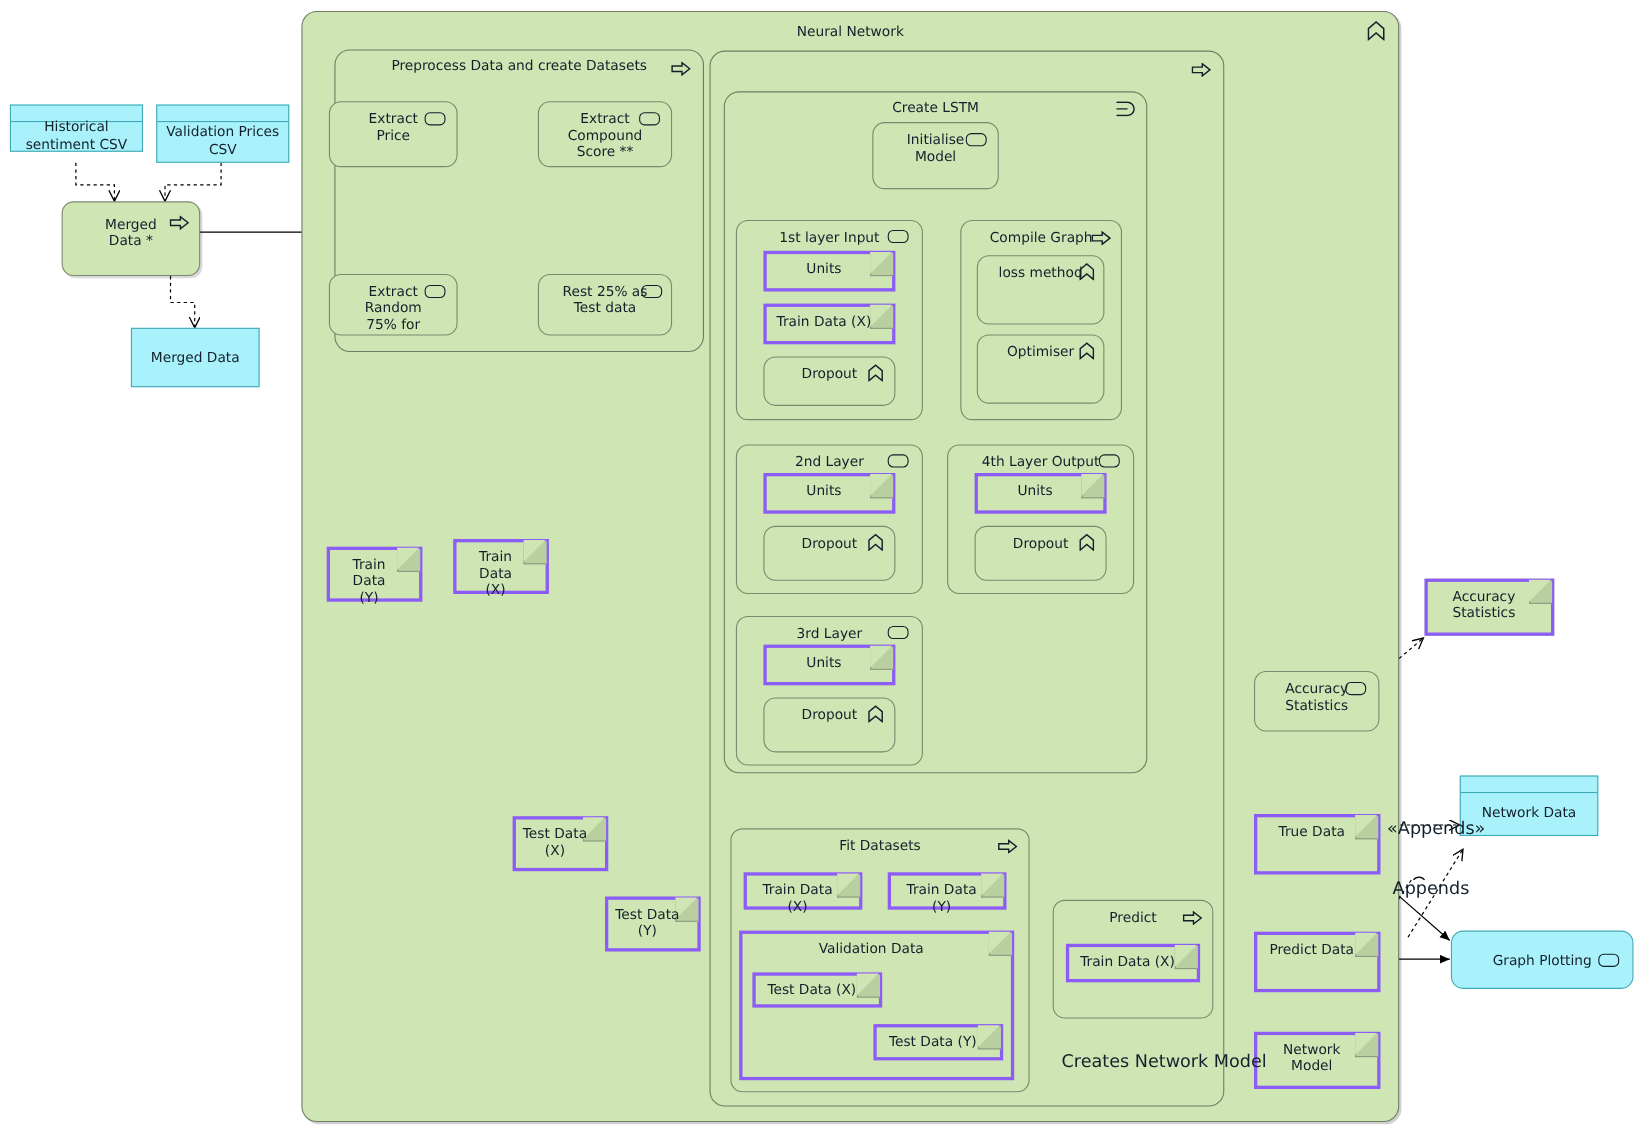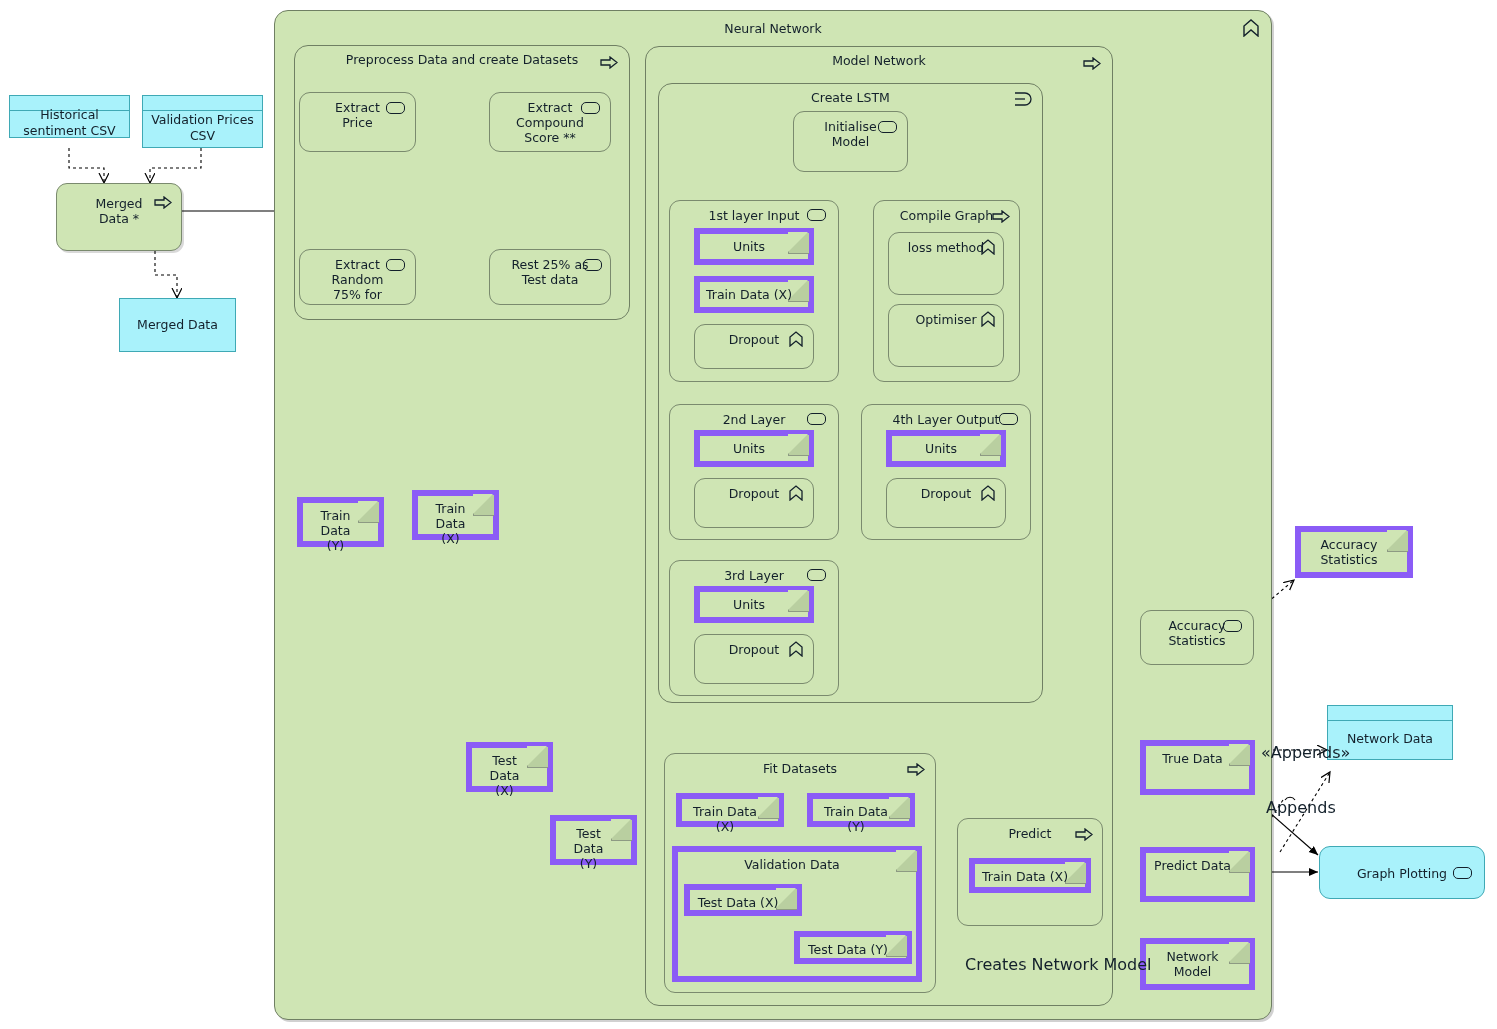--- a/index.html
+++ b/index.html
@@ -26,21 +26,21 @@
     background:#cfe5b4;border:1px solid #7a8a6e;border-radius:11px;
   }
   .act > .lbl{
     position:absolute;left:4px;right:4px;top:50%;transform:translateY(-50%);
     text-align:center;font-size:12.5px;line-height:15px;color:#13202b;
   }
   .act.toplbl > .lbl{top:7px;transform:none;}
 
   
   .note{
-    background:#cfe5b4;border:6px solid #8b5cf6;
+    background:#cfe5b4;border:3px solid #8b5cf6;
   }
   .note > .lbl{
     position:absolute;left:4px;right:14px;top:5px;text-align:center;
     font-size:12.5px;line-height:15px;color:#13202b;
   }
   .note .fold{
     position:absolute;right:-1px;top:-1px;width:20px;height:20px;
     background:#b9cfa0;border-left:1px solid #8d9a83;border-bottom:1px solid #8d9a83;
   }
   .note .fold:after{
@@ -189,21 +189,21 @@
 
   <div class="node frame big shadow" style="left:274px;top:10px;width:998px;height:1010px;">
     <div class="title">Neural Network</div>
     <div class="deco ic-chev" style="right:12px;top:8px;">
       <svg width="16" height="18" viewBox="0 0 16 18">
         <path d="M1,17 L1,7 L8,1 L15,7 L15,17 L8,11 z" fill="none" stroke="#13202b" stroke-width="1.4"></path>
       </svg>
     </div>
   </div>
 
-  <div class="node frame" style="left:294px;top:45px;width:336px;height:275px;">
+  <div class="node frame" style="left:304px;top:45px;width:336px;height:275px;">
     <div class="title">Preprocess Data and create Datasets</div>
     <div class="deco ic-arrow" style="right:11px;top:10px;">
       <svg width="18" height="13" viewBox="0 0 18 13">
         <path d="M1,4 L10,4 L10,1 L17,6.5 L10,12 L10,9 L1,9 z" fill="none" stroke="#13202b" stroke-width="1.3"></path>
       </svg>
     </div>
   </div>
 
   <div class="node act toplbl" style="left:299px;top:92px;width:117px;height:60px;">
     <div class="lbl">
@@ -233,21 +233,20 @@
 
   <div class="node act toplbl" style="left:489px;top:249px;width:122px;height:56px;">
     <div class="lbl">
       <span>Rest 25% as</span><br>
       <span>Test data</span>
     </div>
     <div class="deco ic-activity" style="right:8px;top:9px;"></div>
   </div>
 
   <div class="node frame" style="left:645px;top:46px;width:468px;height:960px;">
-    <div class="title">Model Network</div>
     <div class="deco ic-arrow" style="right:11px;top:10px;">
       <svg width="18" height="13" viewBox="0 0 18 13">
         <path d="M1,4 L10,4 L10,1 L17,6.5 L10,12 L10,9 L1,9 z" fill="none" stroke="#13202b" stroke-width="1.3"></path>
       </svg>
     </div>
   </div>
 
   <div class="node frame" style="left:658px;top:83px;width:385px;height:620px;">
     <div class="title">Create LSTM</div>
     <div class="deco ic-struct" style="right:10px;top:8px;">

